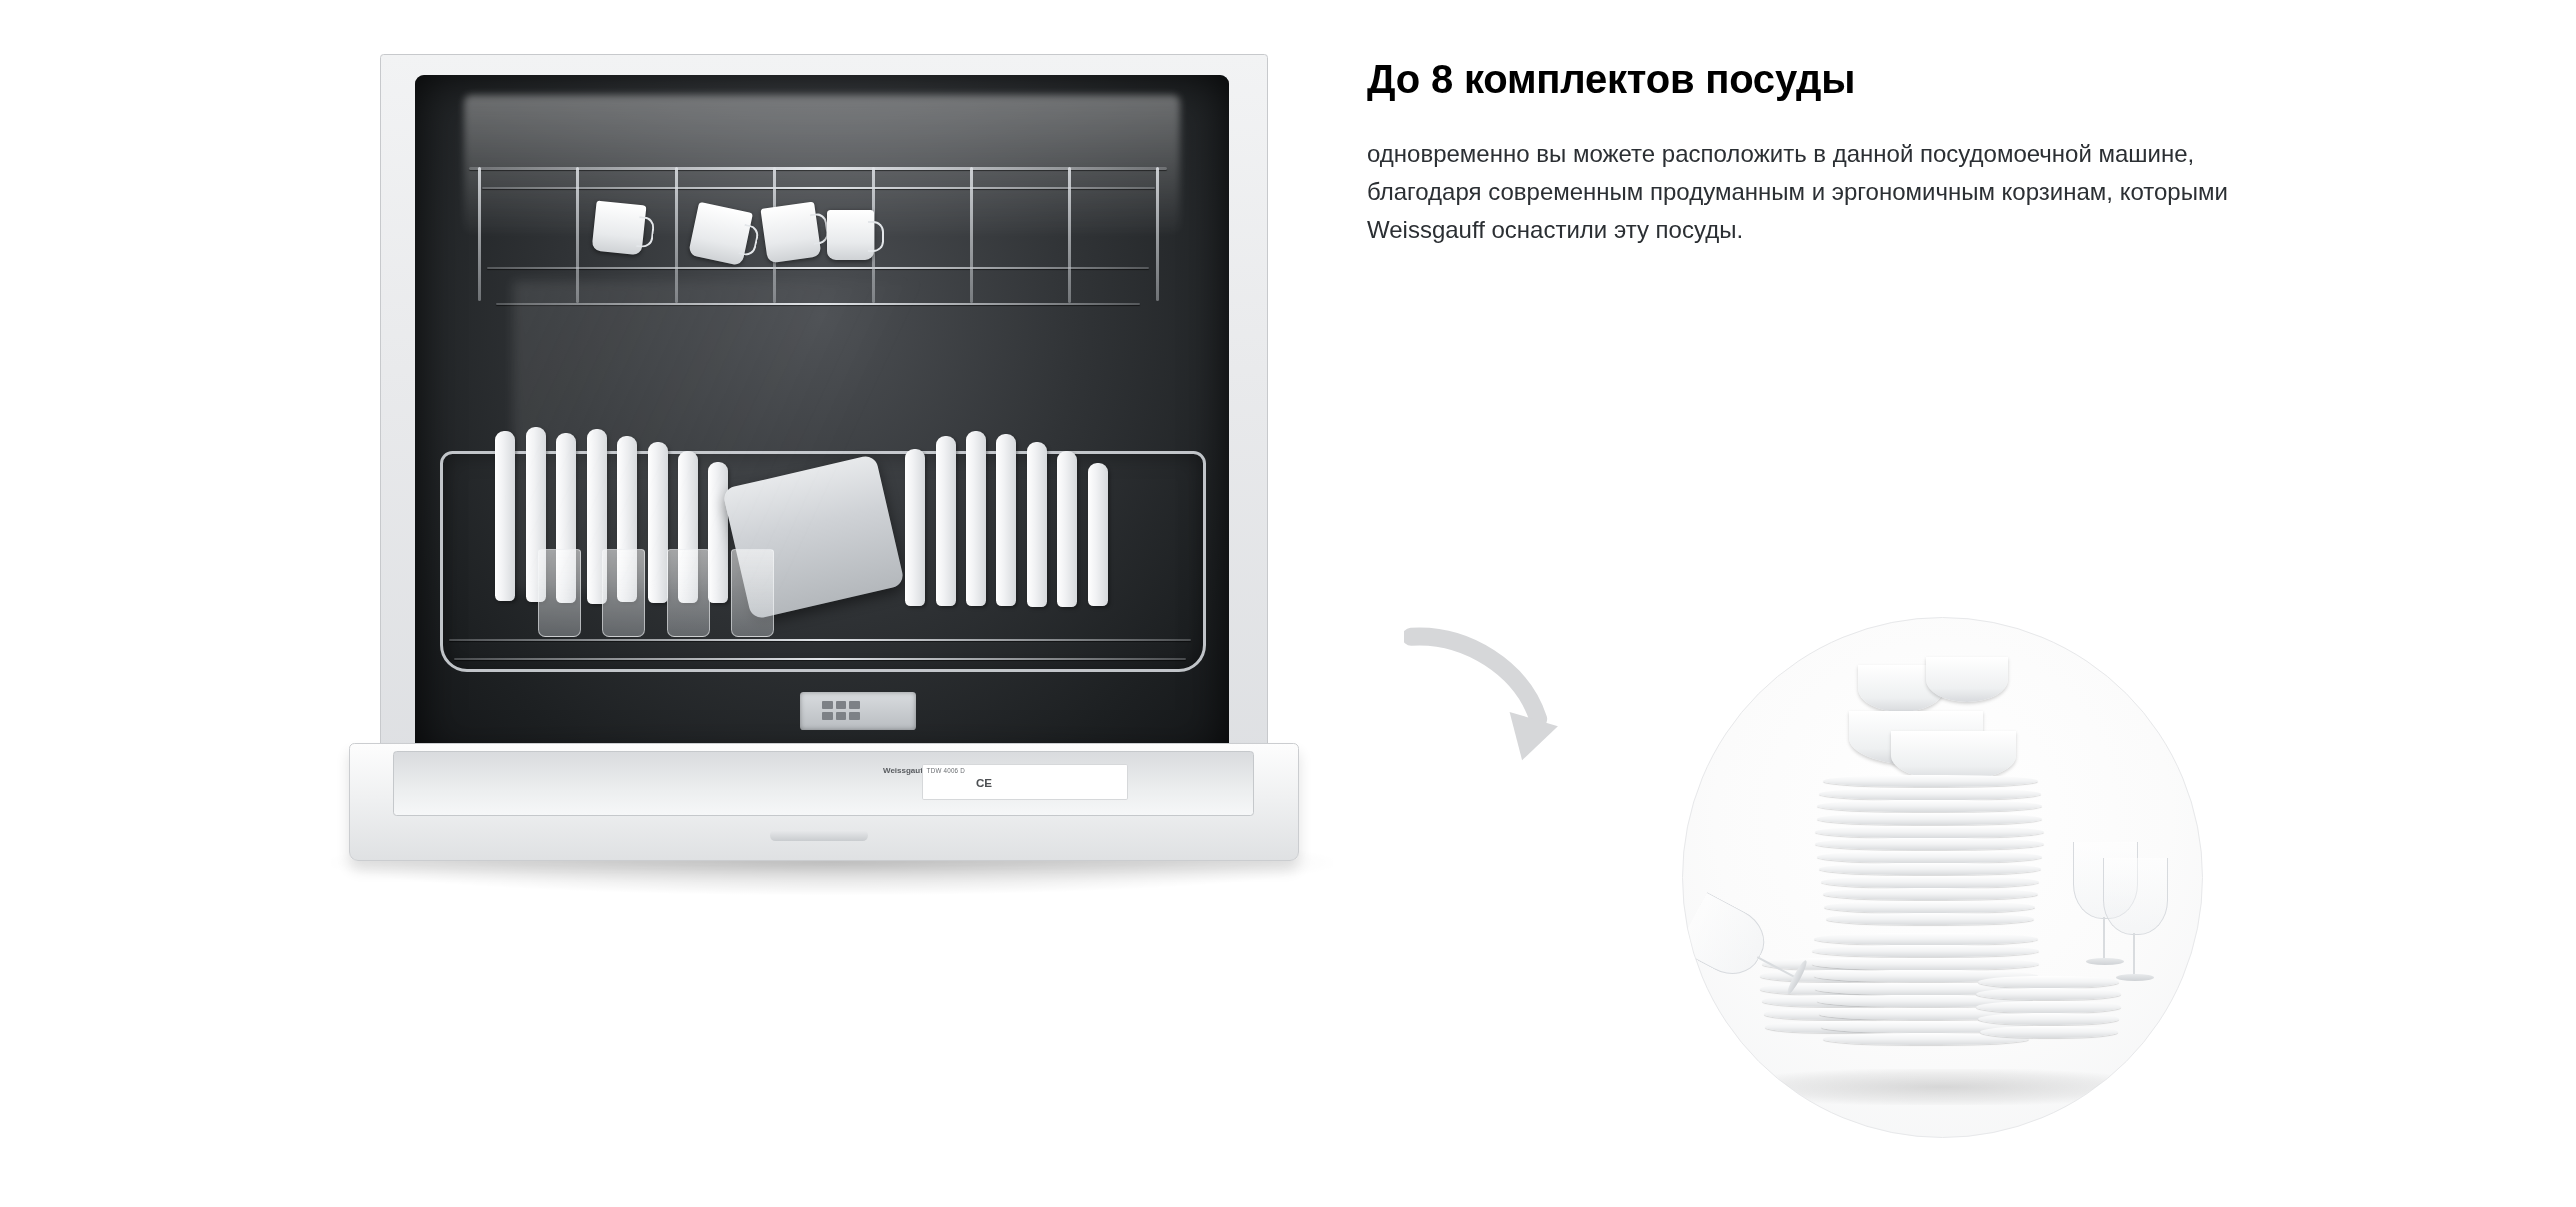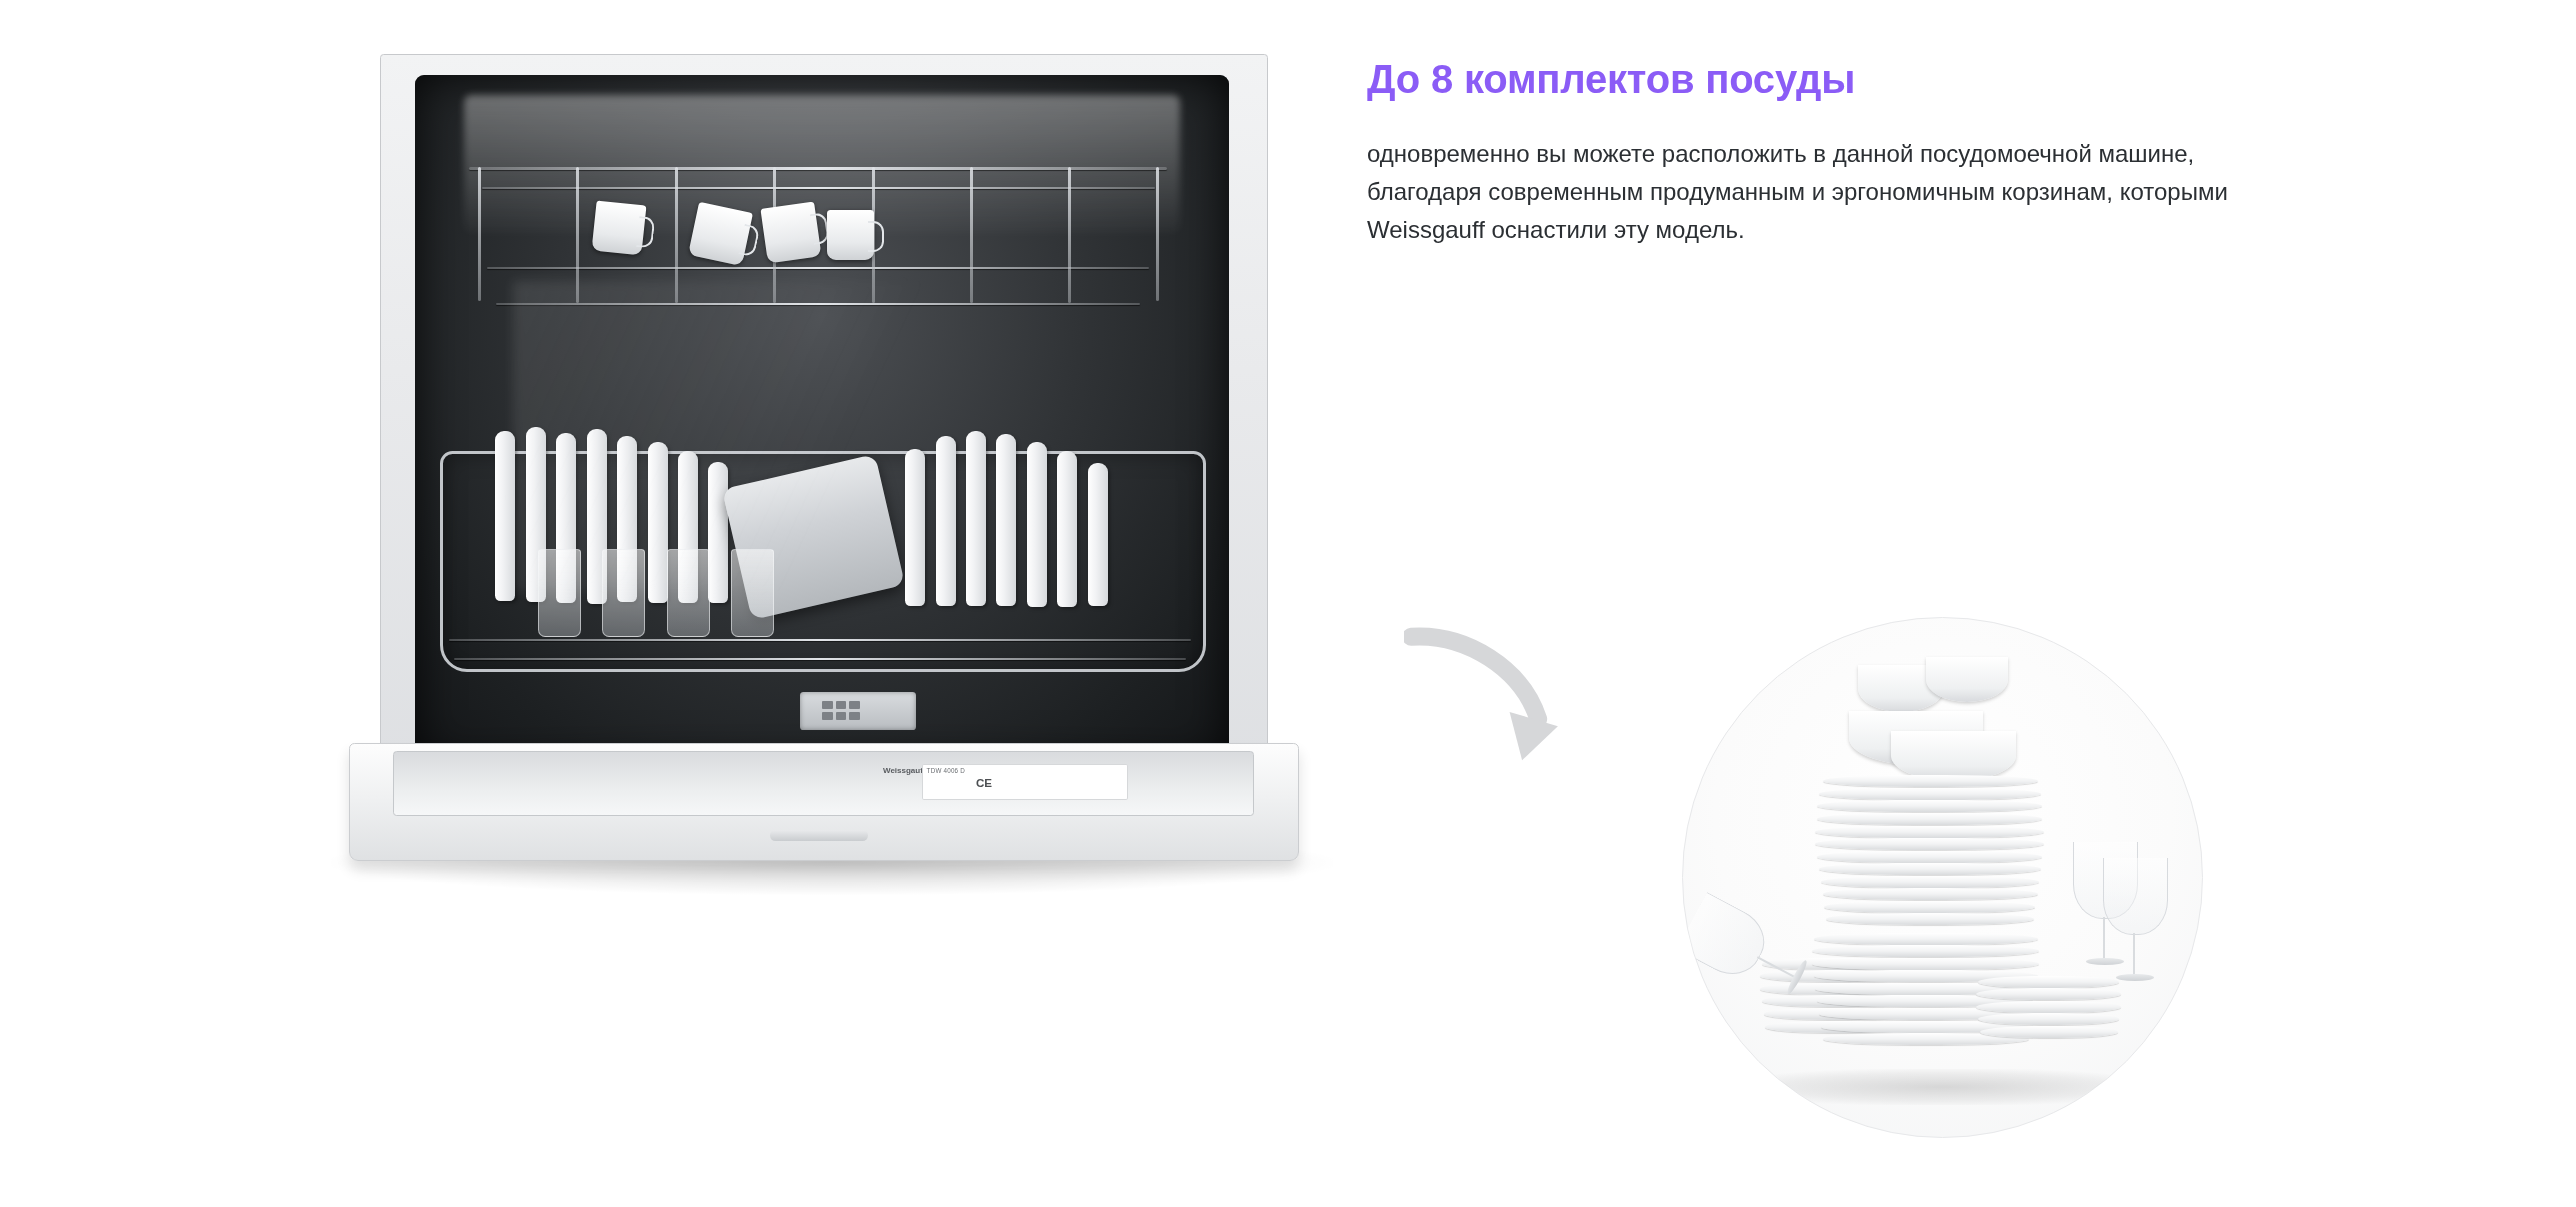--- a/index.html
+++ b/index.html
@@ -276,21 +276,21 @@
   .text-block {
     position: absolute;
     left: 1367px;
     top: 55px;
     width: 957px;
   }
   .headline {
     font-size: 40px;
     line-height: 48px;
     font-weight: bold;
-    color: #8b5cf6;
+    color: #000000;
     margin: 0 0 32px 0;
     letter-spacing: -0.2px;
   }
   .body-copy {
     font-size: 24px;
     line-height: 38px;
     color: #2b2f33;
     margin: 0;
     max-width: 944px;
   }
@@ -453,21 +453,21 @@
       <div class="door-inner"></div>
       <div class="brand-badge">Weissgauff</div>
       <div class="rating-label">TDW 4006 D</div>
       <div class="ce-mark">CE</div>
       <div class="door-handle"></div>
     </div>
   </div>
 
   <div class="text-block">
     <h1 class="headline">До 8 комплектов посуды</h1>
-    <p class="body-copy">одновременно вы можете расположить в данной посудомоечной машине, благодаря современным продуманным и эргономичным корзинам, которыми Weissgauff оснастили эту модель.</p>
+    <p class="body-copy">одновременно вы можете расположить в данной посудомоечной машине, благодаря современным продуманным и эргономичным корзинам, которыми Weissgauff оснастили эту посуды.</p>
   </div>
 
   <div class="arrow">
     <svg width="170" height="170" viewBox="0 0 190 190" xmlns="http://www.w3.org/2000/svg">
       <path d="M8 12 C 70 8, 132 48, 150 104" fill="none" stroke="#d6d7d9" stroke-width="20" stroke-linecap="round"></path>
       <path d="M118 96 L 172 112 L 132 150 Z" fill="#d6d7d9"></path>
     </svg>
   </div>
 
   <div class="dishes-circle">

